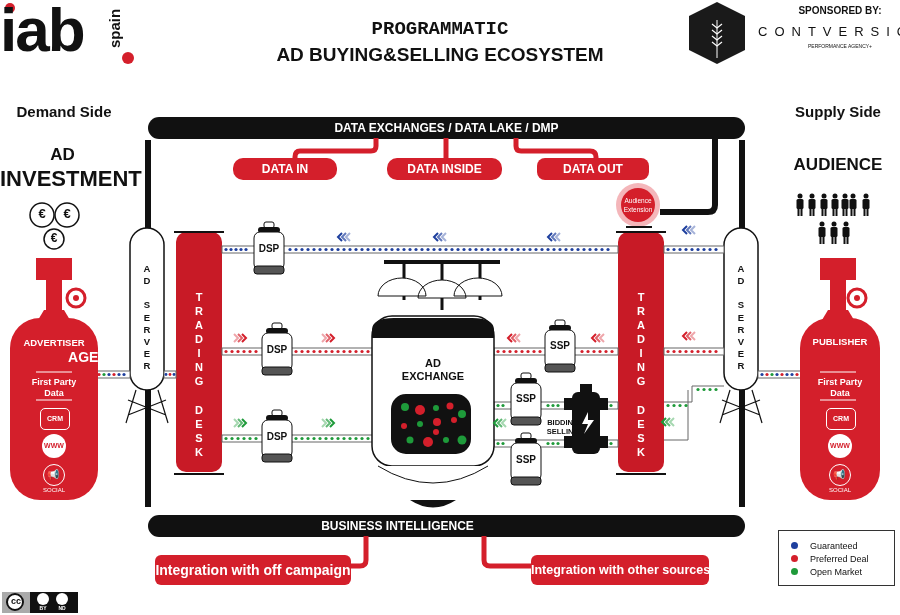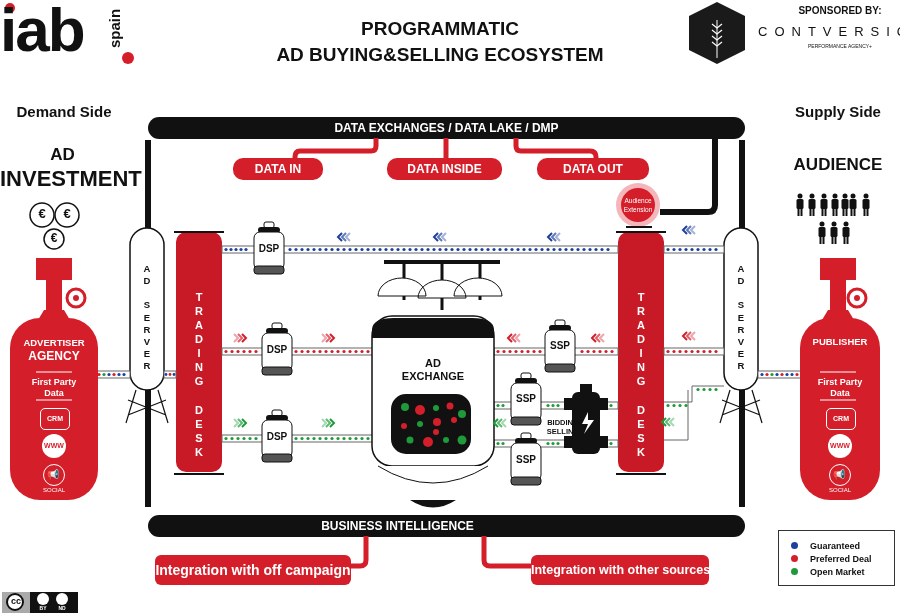--- a/index.html
+++ b/index.html
@@ -3,21 +3,21 @@
 <meta charset="utf-8">
 <style>
   html,body{margin:0;padding:0;background:#fff;}
   body{width:900px;height:615px;position:relative;overflow:hidden;font-family:"Liberation Sans",sans-serif;}
   .abs{position:absolute;}
   .t{position:absolute;font-weight:bold;color:#111;text-align:center;white-space:nowrap;}
   svg{position:absolute;left:0;top:0;}
   .redlbl{position:absolute;background:#d41f2b;color:#fff;font-weight:bold;text-align:center;border-radius:10px;white-space:nowrap;}
   .vert{position:absolute;font-weight:bold;text-align:center;line-height:1.28;}
   .legend{position:absolute;left:778px;top:530px;width:115px;height:54px;border:1px solid #333;background:#fff;}
-  .leg-row{display:flex;align-items:center;height:13px;font-size:9px;font-weight:bold;color:#111;margin-left:12px;}
+  .leg-row{display:flex;align-items:center;height:13px;font-size:9px;font-weight:normal;color:#111;margin-left:12px;}
   .leg-dot{width:7px;height:7px;border-radius:50%;margin-right:12px;}
 </style>
 </head>
 <body>
 
 <svg width="900" height="615" viewBox="0 0 900 615">
 
   <g stroke="#111" fill="none" stroke-width="6">
     <path d="M148 140 V507"></path>
     <path d="M742 140 V507"></path>
@@ -478,38 +478,38 @@
     <rect x="2" y="592" width="76" height="21" fill="#111"></rect>
     <rect x="2" y="592" width="28" height="21" fill="#aaa"></rect>
     <circle cx="15" cy="602" r="8" fill="#fff" stroke="#111" stroke-width="2"></circle>
     <circle cx="43" cy="599" r="6" fill="#fff"></circle>
     <circle cx="62" cy="599" r="6" fill="#fff"></circle>
   </g>
 </svg>
 
 <div class="t" style="left:0;top:-6px;font-size:62px;letter-spacing:-2px;font-weight:bold;">iab</div>
 <div class="t" style="left:106px;top:18px;font-size:15px;transform:rotate(-90deg);transform-origin:left top;top:48px;">spain</div>
-<div class="t" style="left:250px;top:18px;width:380px;font-size:19px;">PROGRAMMATIC</div>
+<div class="t" style="left:250px;top:18px;width:380px;font-size:19px;font-family:Liberation Mono, monospace;">PROGRAMMATIC</div>
 <div class="t" style="left:220px;top:44px;width:440px;font-size:19px;">AD BUYING&amp;SELLING ECOSYSTEM</div>
 <div class="t" style="left:780px;top:5px;width:120px;font-size:10px;">SPONSORED BY:</div>
 <div class="t" style="left:758px;top:24px;width:142px;font-size:13px;font-weight:normal;letter-spacing:7px;">CONTVERSION</div>
 <div class="t" style="left:780px;top:43px;width:120px;font-size:5px;font-weight:normal;">PERFORMANCE AGENCY+</div>
 
 <div class="t" style="left:4px;top:103px;width:120px;font-size:15px;">Demand Side</div>
 <div class="t" style="left:0;top:145px;width:125px;font-size:17px;">AD</div>
 <div class="t" style="left:0;top:166px;width:125px;font-size:22px;">INVESTMENT</div>
 <div class="t" style="left:778px;top:103px;width:120px;font-size:15px;">Supply Side</div>
 <div class="t" style="left:778px;top:155px;width:120px;font-size:17px;">AUDIENCE</div>
 
 <div class="t" style="left:35px;top:206px;width:14px;font-size:13px;">€</div>
 <div class="t" style="left:60px;top:206px;width:14px;font-size:13px;">€</div>
 <div class="t" style="left:47px;top:231px;width:14px;font-size:12px;">€</div>
 
 <div class="t" style="left:10px;top:337px;width:88px;font-size:9.5px;color:#fff;">ADVERTISER</div>
-<div class="t" style="left:10px;top:349px;width:88px;font-size:12px;color:#fff;">AGENCY</div>
+<div class="t" style="left:10px;top:349px;width:88px;font-size:14px;color:#fff;padding-left:44px;">AGENCY</div>
 <div class="t" style="left:10px;top:377px;width:88px;font-size:9px;color:#fff;">First Party</div>
 <div class="t" style="left:10px;top:388px;width:88px;font-size:9px;color:#fff;">Data</div>
 <div class="abs" style="left:40px;top:408px;width:28px;height:20px;border:1.5px solid #fff;border-radius:5px;color:#fff;font-size:7px;font-weight:bold;text-align:center;line-height:20px;">CRM</div>
 <div class="abs" style="left:42px;top:434px;width:24px;height:24px;border-radius:50%;background:#fff;color:#d41f2b;font-size:7px;font-weight:bold;text-align:center;line-height:24px;">WWW</div>
 <div class="abs" style="left:43px;top:464px;width:20px;height:20px;border-radius:50%;border:1.5px solid #fff;color:#fff;font-size:10px;text-align:center;line-height:20px;">📢</div>
 <div class="t" style="left:10px;top:487px;width:88px;font-size:6px;color:#fff;font-weight:normal;">SOCIAL</div>
 
 <div class="t" style="left:800px;top:336px;width:80px;font-size:9.5px;color:#fff;">PUBLISHER</div>
 <div class="t" style="left:800px;top:377px;width:80px;font-size:9px;color:#fff;">First Party</div>
 <div class="t" style="left:800px;top:388px;width:80px;font-size:9px;color:#fff;">Data</div>
@@ -564,23 +564,23 @@
     <div>N</div>
     <div>G</div>
     <div>&nbsp;</div>
     <div>D</div>
     <div>E</div>
     <div>S</div>
     <div>K</div>
   </div>
 
 <div class="t" style="left:148px;top:121px;width:597px;font-size:12px;color:#fff;">DATA EXCHANGES / DATA LAKE / DMP</div>
-<div class="redlbl" style="left:233px;top:158px;width:90px;height:22px;line-height:22px;font-size:12px;">DATA IN</div>
+<div class="redlbl" style="left:233px;top:158px;width:104px;height:22px;line-height:22px;font-size:12px;">DATA IN</div>
 <div class="redlbl" style="left:387px;top:158px;width:115px;height:22px;line-height:22px;font-size:12px;">DATA INSIDE</div>
-<div class="redlbl" style="left:537px;top:158px;width:112px;height:22px;line-height:22px;font-size:12px;">DATA OUT</div>
+<div class="redlbl" style="left:537px;top:158px;width:112px;height:22px;line-height:22px;font-size:12px;border-radius:8px;">DATA OUT</div>
 
 <div class="t" style="left:616px;top:197px;width:44px;font-size:6.5px;color:#fff;font-weight:normal;">Audience</div>
 <div class="t" style="left:616px;top:206px;width:44px;font-size:6.5px;color:#fff;font-weight:normal;">Extension</div>
 
 <div class="t" style="left:254px;top:243px;width:30px;font-size:10px;">DSP</div>
 <div class="t" style="left:262px;top:344px;width:30px;font-size:10px;">DSP</div>
 <div class="t" style="left:262px;top:431px;width:30px;font-size:10px;">DSP</div>
 <div class="t" style="left:545px;top:340px;width:30px;font-size:10px;">SSP</div>
 <div class="t" style="left:511px;top:393px;width:30px;font-size:10px;">SSP</div>
 <div class="t" style="left:511px;top:454px;width:30px;font-size:10px;">SSP</div>

